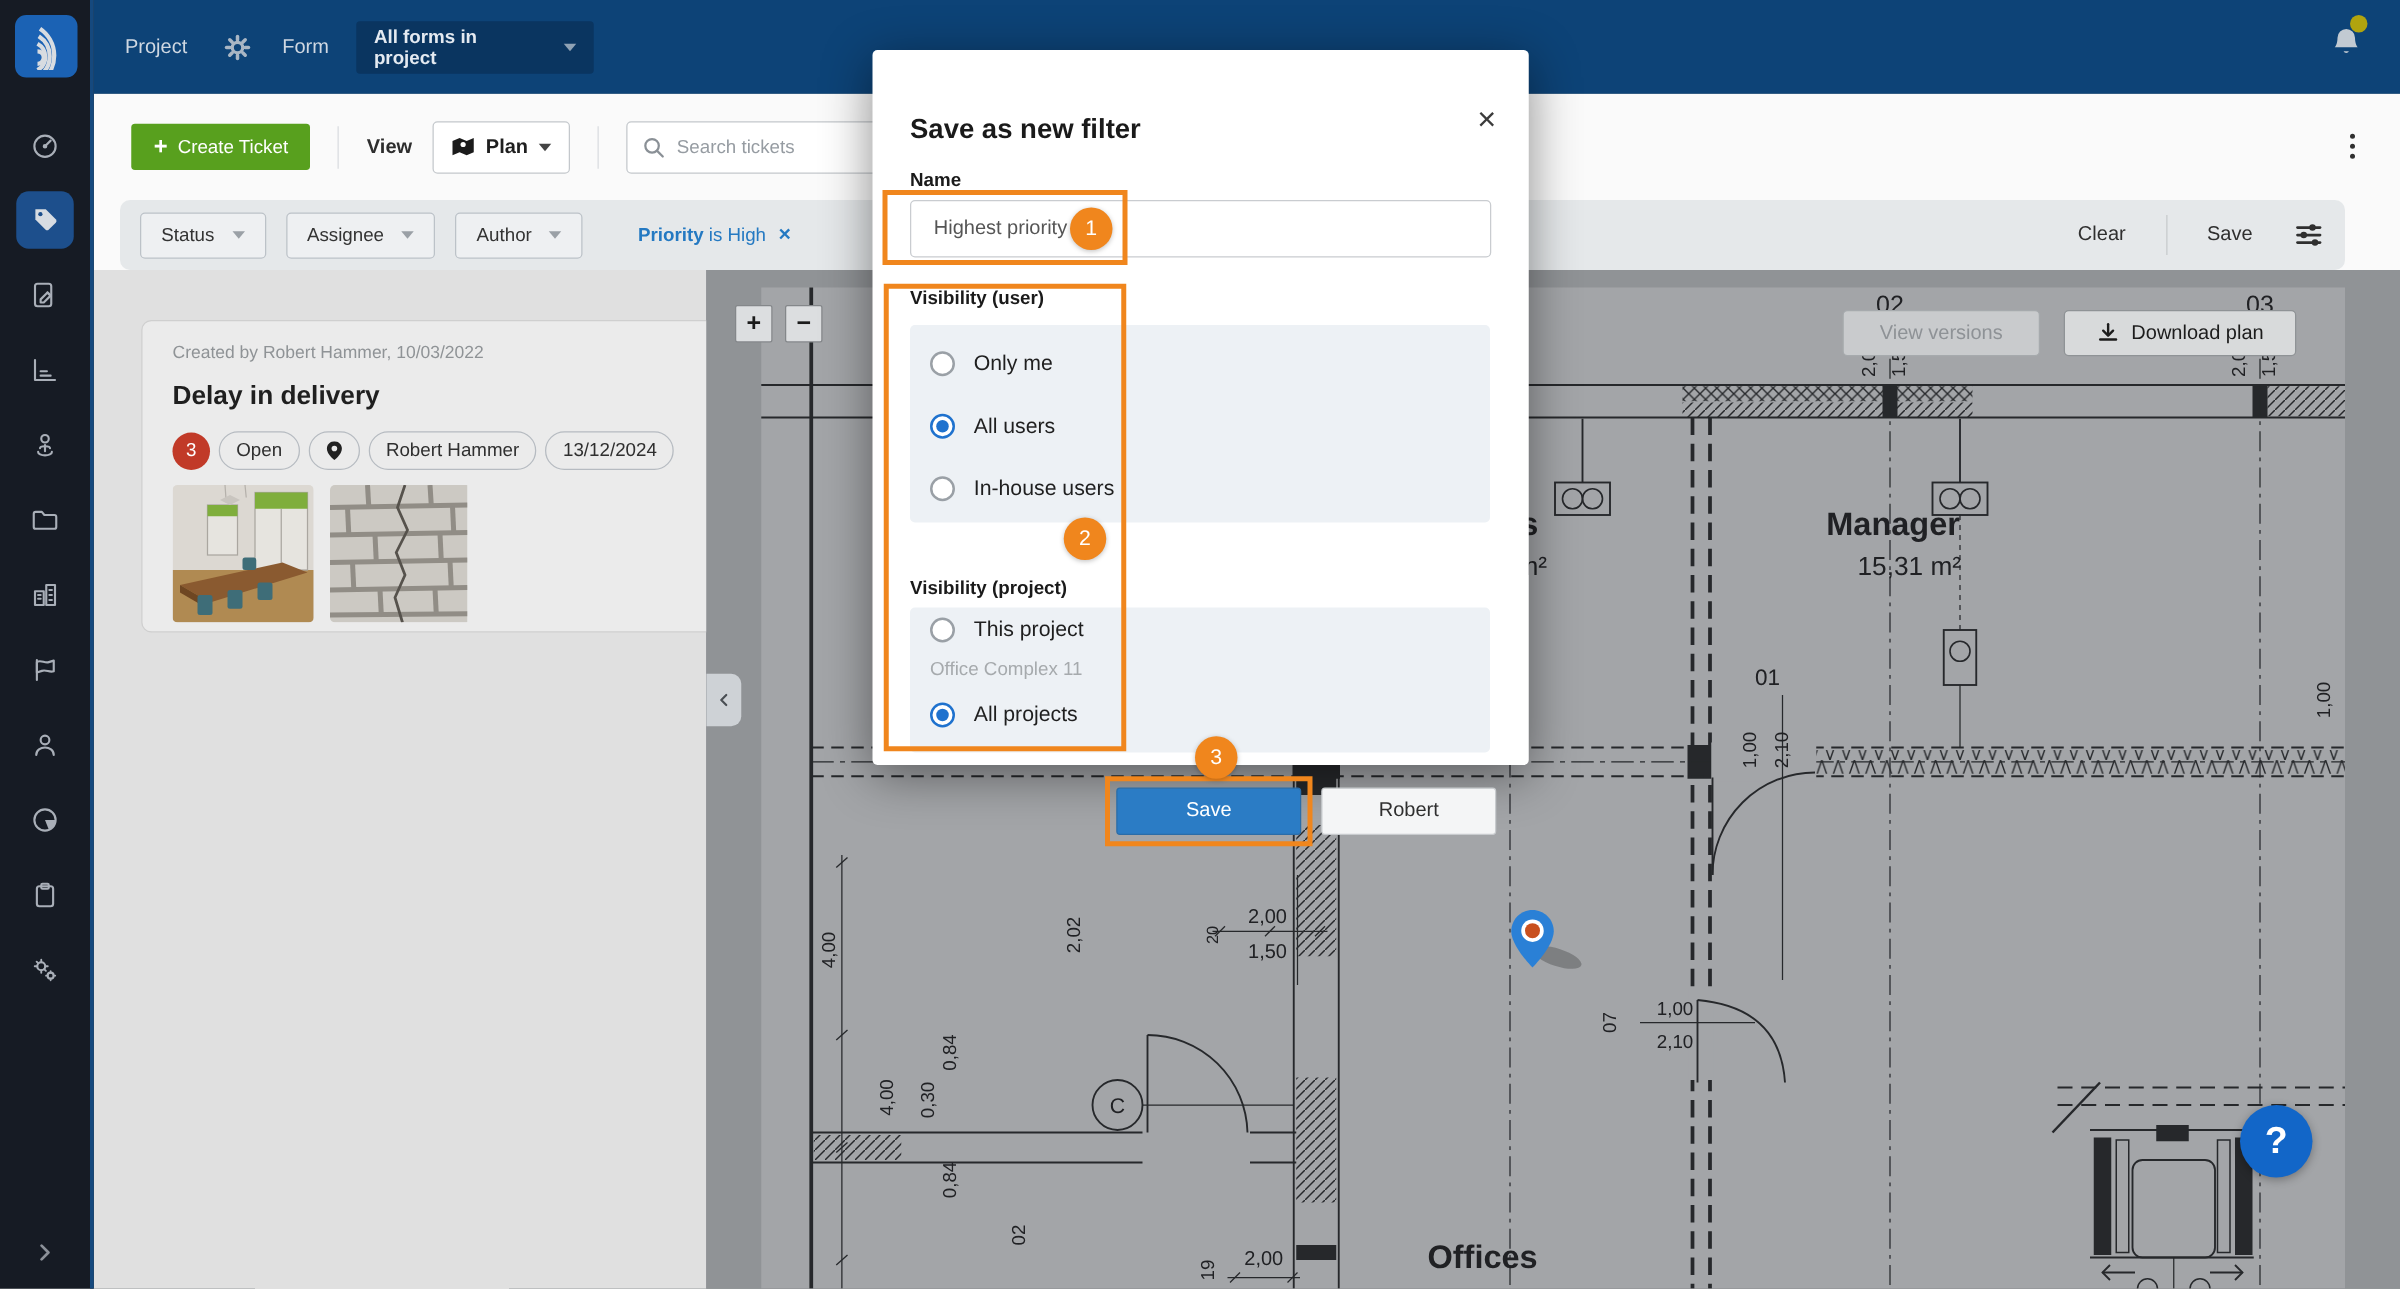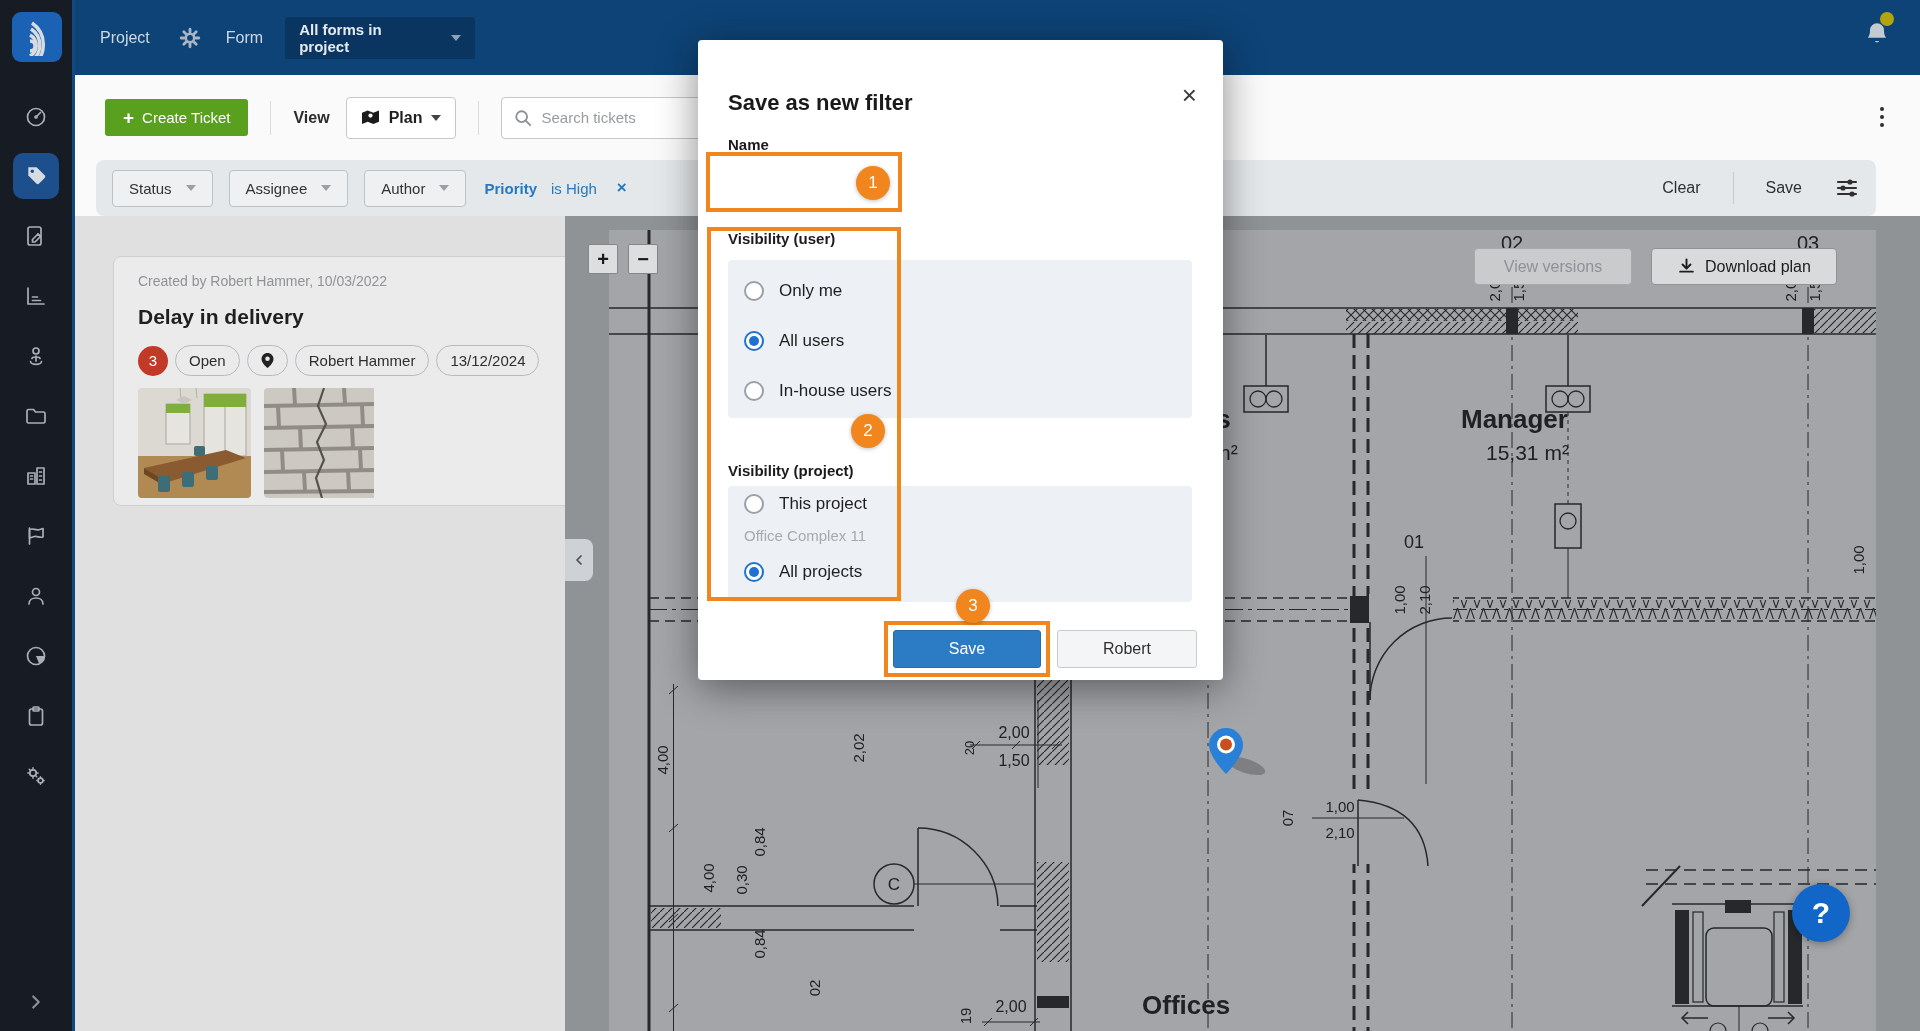--- a/index.html
+++ b/index.html
@@ -41,21 +41,21 @@
   .btn-plan .caret { border-top-color:#444; }
   .search-box { height:42px; width:476px; background:#fff; border:1px solid #c4c8cc; border-radius:4px; display:flex; align-items:center; padding:0 12px; gap:9px; }
   .search-box input { border:none; outline:none; flex:1; font-size:15px; color:#333; font-family:inherit; background:transparent; }
   .search-box input::placeholder { color:#969ca2; }
   .kebab { position:absolute; right:32px; top:28px; display:flex; flex-direction:column; gap:4px; cursor:pointer; padding:4px; }
   .kebab i { width:4px; height:4px; background:#2f2f2f; border-radius:50%; }
 
   .filterbar { position:absolute; left:21px; right:44px; top:85px; height:56px; background:#e5e8ea; border-radius:8px; display:flex; align-items:center; padding:0 16px; }
   .f-btn { height:37px; background:#eef0f2; border:1px solid #bcc2c8; border-radius:4px; color:#333; font-size:15px; display:flex; align-items:center; gap:14px; padding:0 16px; margin-right:16px; cursor:pointer; font-family:inherit; }
   .f-btn .caret { border-top-color:#9aa0a6; }
-  .chip { display:flex; align-items:center; gap:14px; margin-left:2px; font-size:15px; color:var(--link_blue); cursor:pointer; }
+  .chip { display:flex; align-items:center; gap:4px; margin-left:28px; font-size:15px; color:var(--link_blue); cursor:pointer; }
   .chip b { font-weight:bold; }
   .chip .x { font-weight:bold; font-size:17px; margin-left:6px; }
   .f-right { margin-left:auto; display:flex; align-items:center; }
   .f-link { font-size:16px; color:#2f2f2f; cursor:pointer; }
   .f-div { width:1px; height:32px; background:#c6c9cc; margin:0 32px; }
   .sliders { margin-left:32px; cursor:pointer; display:flex; }
 
   
   .content { position:absolute; left:75px; top:216px; right:0; bottom:0; display:flex; }
   .list-panel { width:490px; background:#e0e0e0; position:relative; }
@@ -71,21 +71,21 @@
   .plan-canvas { flex:1; position:relative; background:#909396; overflow:hidden; }
   .plan-svg { position:absolute; left:0; top:0; }
   .zoom-btn { position:absolute; width:30px; height:30px; background:#dcdee0; border:1px solid #84878a; border-radius:2px; font-size:20px; font-weight:bold; color:#1b1b1b; display:flex; align-items:center; justify-content:center; cursor:pointer; font-family:inherit; }
   .collapse-tab { position:absolute; left:0; top:323px; width:28px; height:42px; background:#ced2d6; border-radius:0 8px 8px 0; display:flex; align-items:center; justify-content:center; cursor:pointer; }
   .plan-btn { position:absolute; height:37px; border-radius:4px; display:flex; align-items:center; justify-content:center; gap:9px; font-size:16px; cursor:pointer; font-family:inherit; }
   .btn-versions { left:909px; top:32px; width:158px; background:#c9cbcd; border:1px solid #a6aaad; color:#8e9296; }
   .btn-download { left:1086px; top:32px; width:186px; background:#d8dadb; border:1px solid #8f9396; color:#1c1c1c; }
   .help-btn { position:absolute; left:1227px; top:668px; width:58px; height:58px; border-radius:50%; background:var(--help_blue); color:#fff; font-size:30px; font-weight:bold; display:flex; align-items:center; justify-content:center; cursor:pointer; z-index:30; box-shadow:0 2px 8px rgba(0,0,0,.3); }
 
   
-  .modal { position:absolute; left:698px; top:40px; width:525px; height:640px; background:#fff; border-radius:4px; box-shadow:0 8px 40px rgba(0,0,0,.45); z-index:100; }
+  .modal { position:absolute; left:698px; top:40px; width:525px; height:572px; background:#fff; border-radius:4px; box-shadow:0 8px 40px rgba(0,0,0,.45); z-index:100; }
   .m-title { position:absolute; left:30px; top:50px; font-size:22px; font-weight:bold; color:#1a1a1a; }
   .m-close { position:absolute; right:26px; top:42px; font-size:26px; color:#3c3c3c; cursor:pointer; line-height:1; }
   .m-label { position:absolute; left:30px; font-size:15px; font-weight:bold; color:#1a1a1a; }
   .m-input { position:absolute; left:30px; top:120px; width:465px; height:46px; border:1px solid #c9ccd0; border-radius:4px; font-size:16px; color:#555; padding:0 18px; font-family:inherit; outline:none; }
   .m-panel { position:absolute; left:30px; width:464px; background:#edf1f5; border-radius:4px; padding:6px 16px; }
   .radio-row { display:flex; align-items:center; gap:15px; height:50px; cursor:pointer; }
   .radio-row.short { height:36px; }
   .radio { width:20px; height:20px; border:2px solid #9aa0a6; border-radius:50%; background:#fff; position:relative; flex:none; }
   .radio.sel { border-color:#1f72ce; }
   .radio.sel::after { content:''; position:absolute; left:3px; top:3px; width:10px; height:10px; border-radius:50%; background:#1f72ce; }
@@ -597,20 +597,21 @@
     </button>
     <div class="help-btn">?</div>
   </div>
 </div>
 
 <div class="modal">
   <div class="m-title">Save as new filter</div>
   <div class="m-close">×</div>
 
   <div class="m-label" style="top:96px;">Name</div>
+  <input class="m-input" type="text" value="Highest priority" style="">
   <div class="hl" style="left:8px; top:112px; width:196px; height:60px;"></div>
   <div class="step" style="left:158px; top:126px;">1</div>
 
   <div class="m-label" style="top:190px;">Visibility (user)</div>
   <div class="m-panel" style="top:220px; height:158px;">
     <div class="radio-row">
       <span class="radio"></span>
       <span class="radio-label">Only me</span>
     </div>
     <div class="radio-row">

